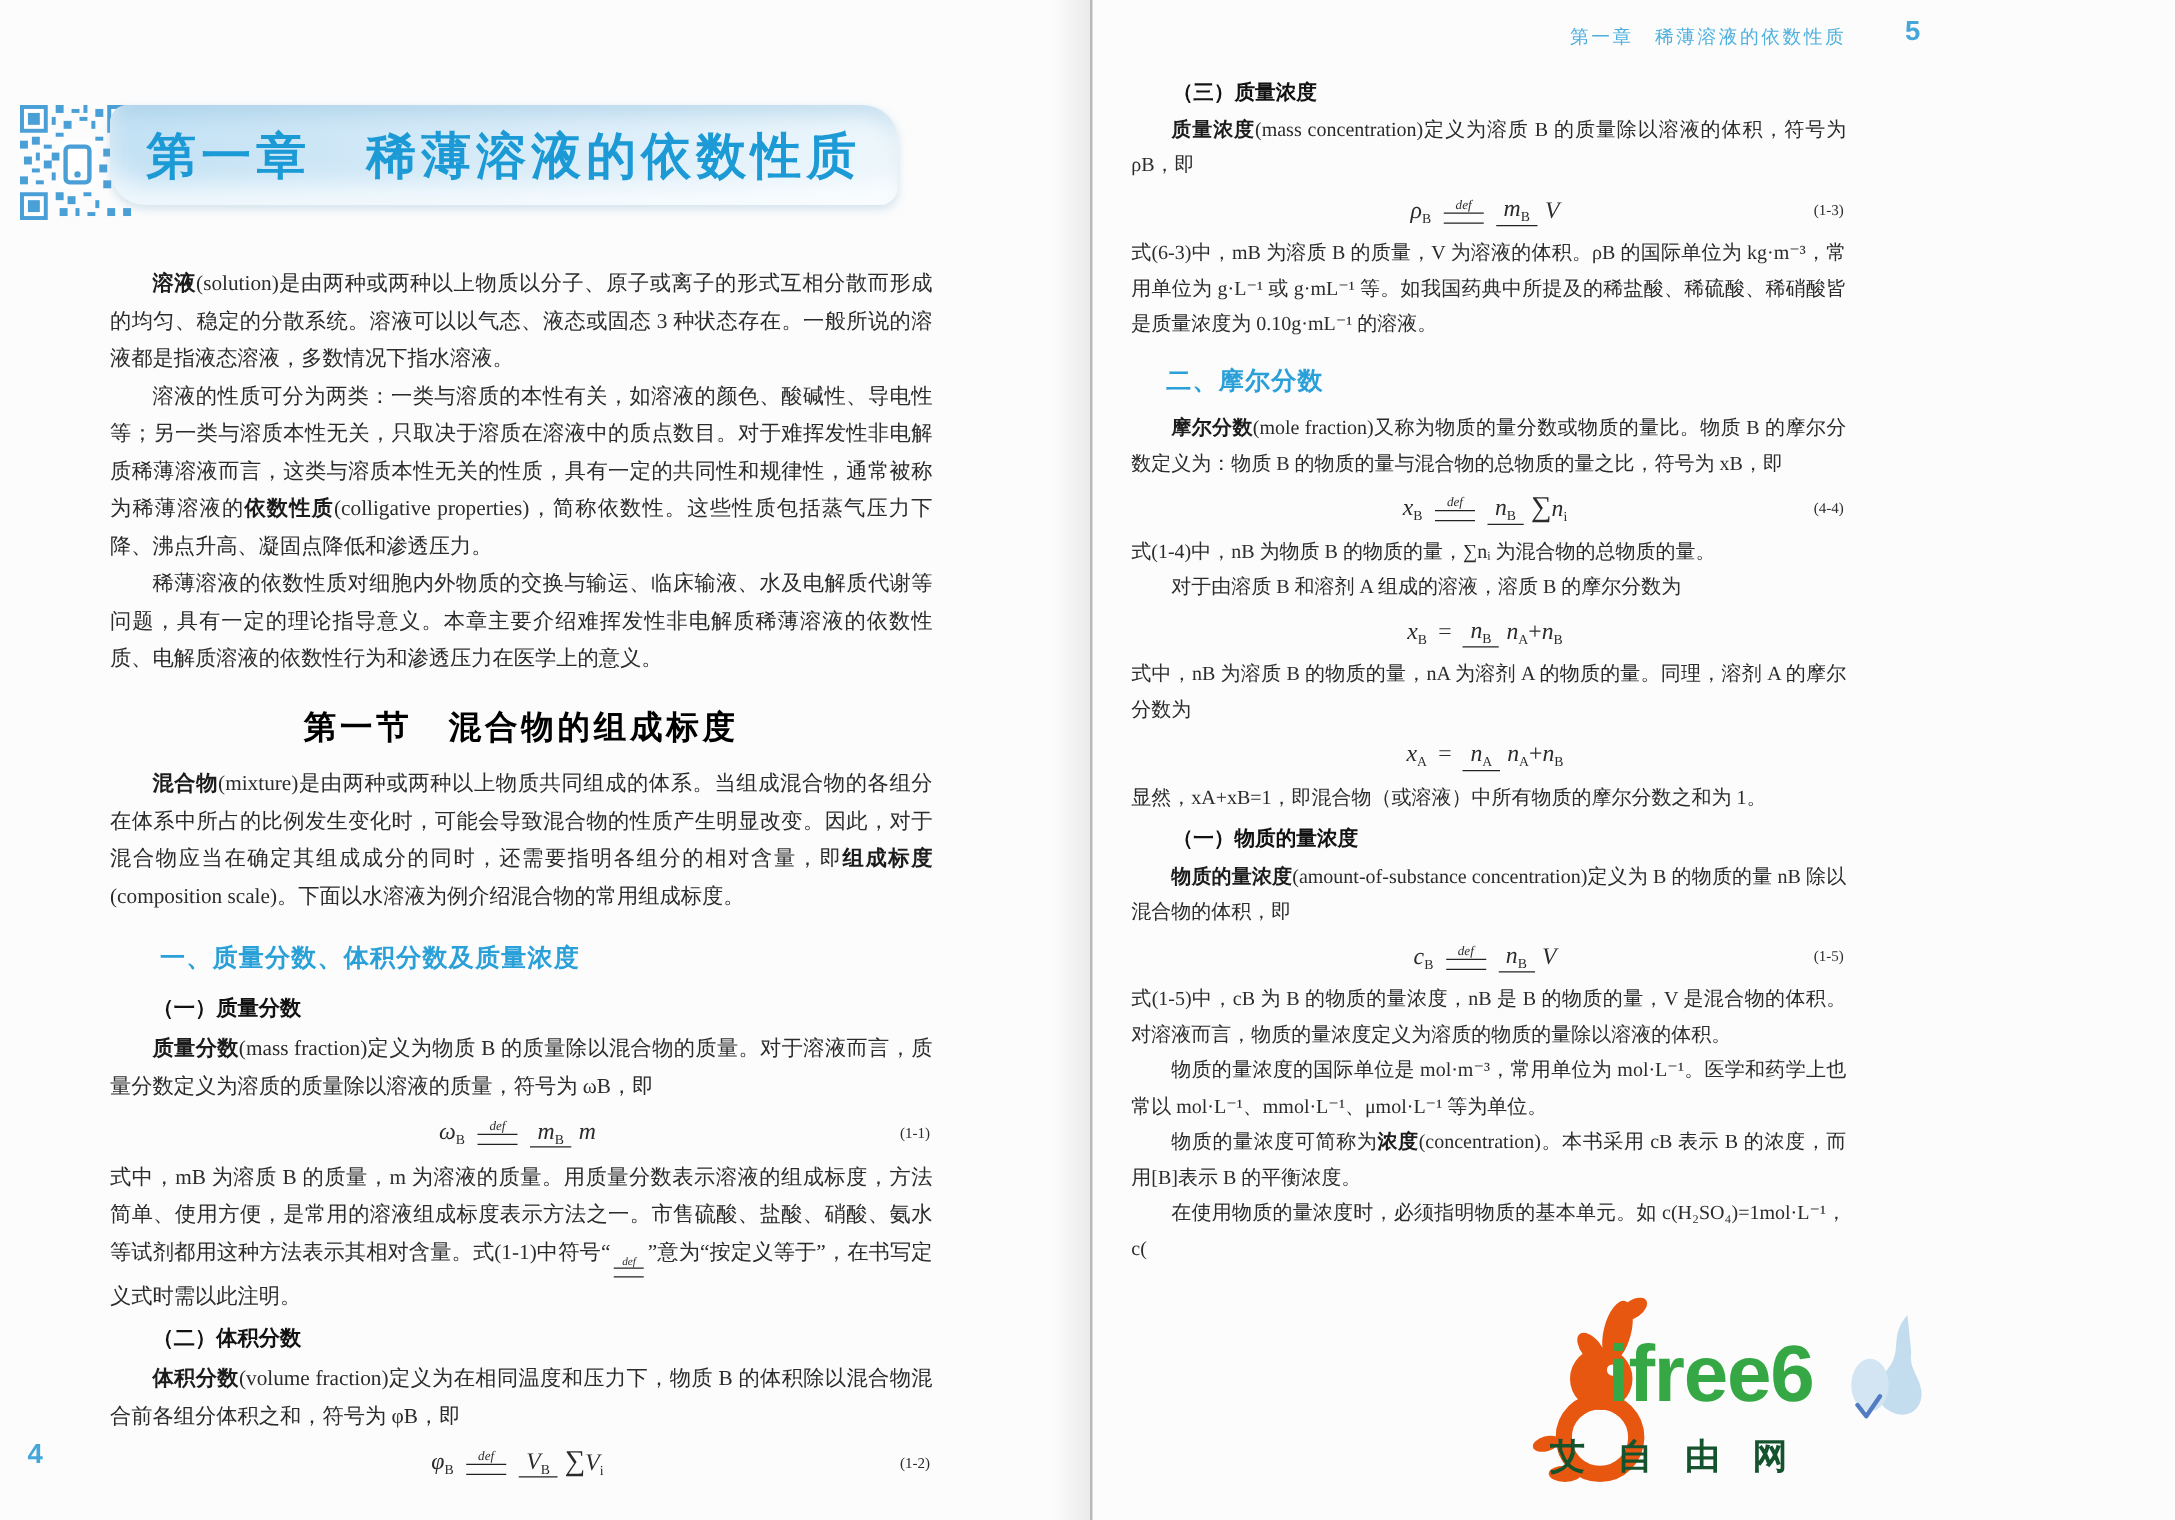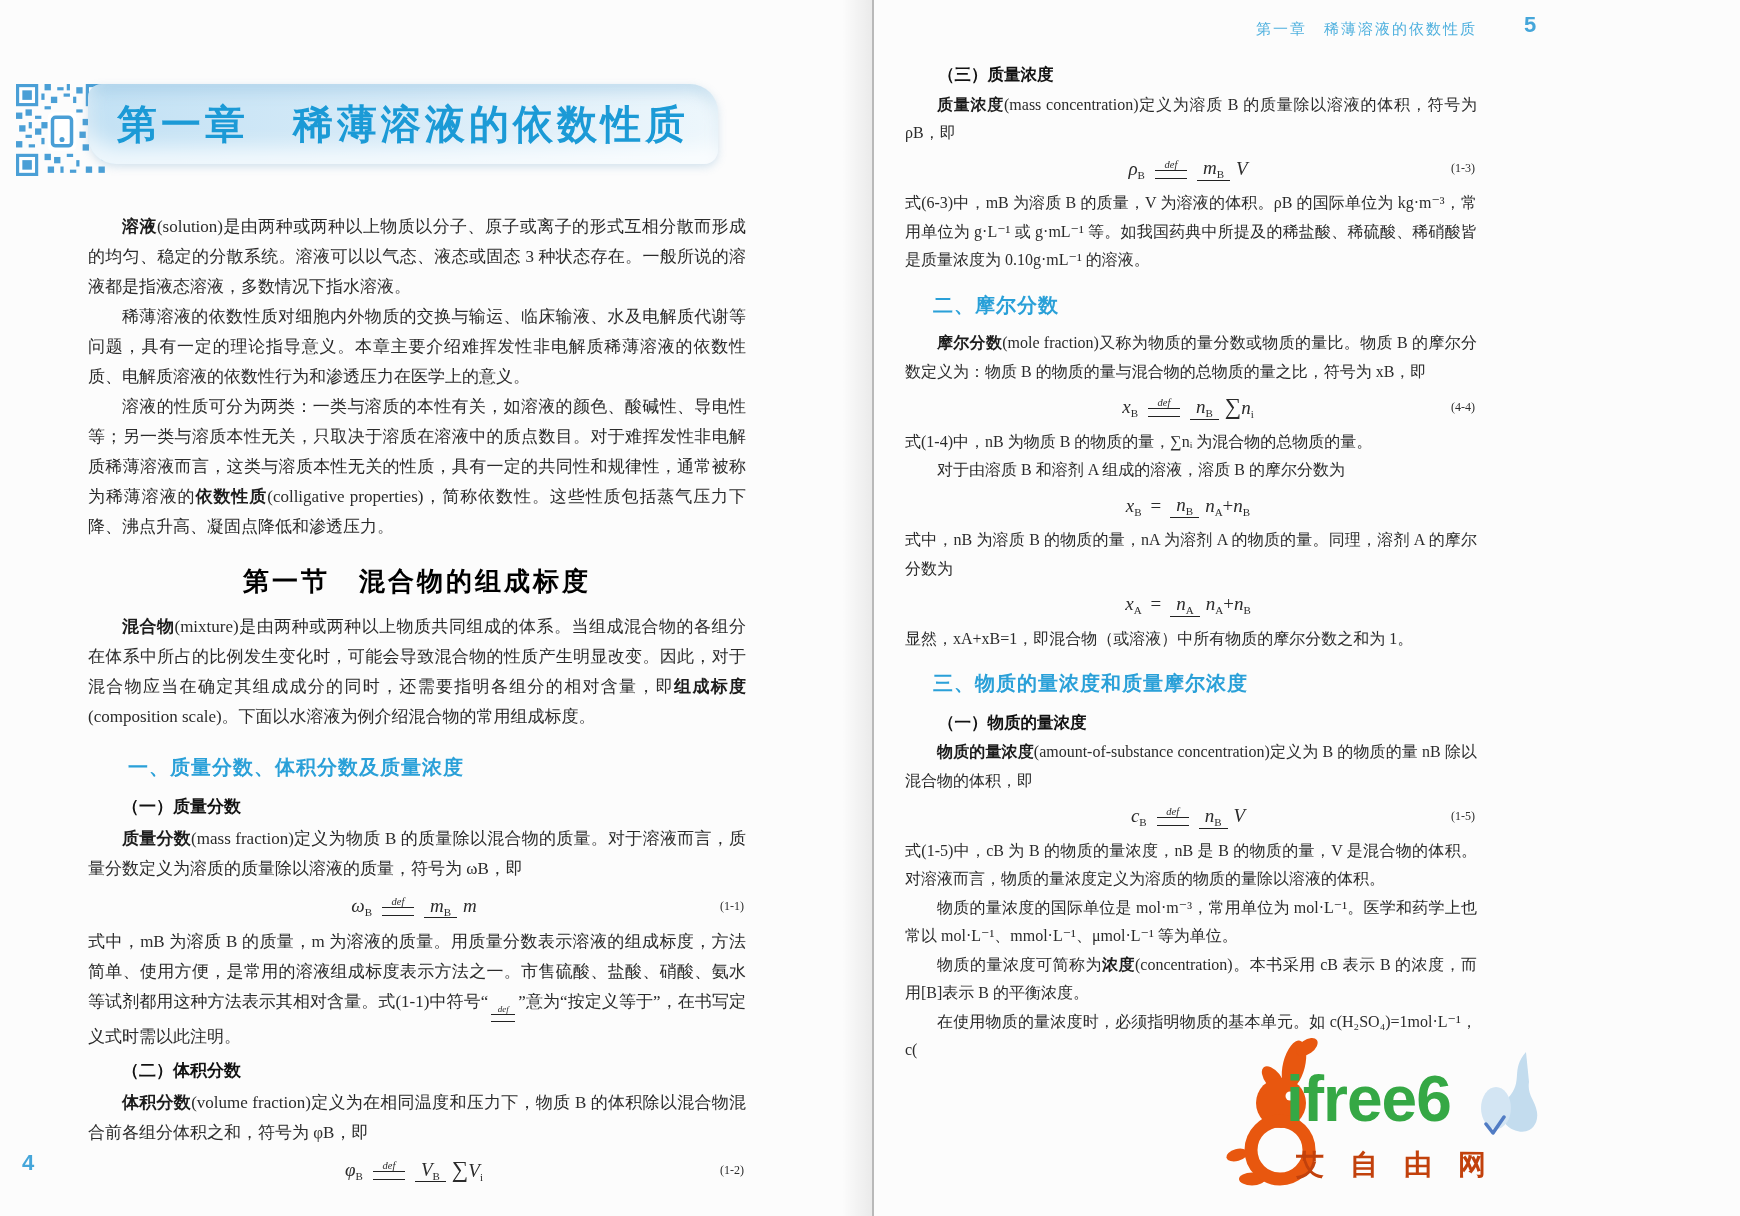--- a/index.html
+++ b/index.html
@@ -64,23 +64,23 @@
   .rp-num{position:absolute;left:1524px;top:12px;font-family:"Liberation Sans","DejaVu Sans",sans-serif;
     color:#45a6da;font-size:22px;font-weight:700;}
   .lp-num{position:absolute;left:22px;top:1150px;font-family:"Liberation Sans","DejaVu Sans",sans-serif;
     color:#45a6da;font-size:22px;font-weight:700;}
 
   
   .wm-rabbit{position:absolute;left:1218px;top:1038px;width:128px;height:152px;z-index:6;}
   .wm-brand{position:absolute;left:1286px;top:1062px;z-index:6;
     font-family:"Liberation Sans","DejaVu Sans",sans-serif;font-size:64px;font-weight:800;
     color:#35a845;letter-spacing:-1px;}
-  .wm-site{position:absolute;left:1296px;top:1146px;z-index:6;
+  .wm-site{position:absolute;left:1240px;top:1146px;z-index:6;
     font-family:"Liberation Sans","DejaVu Sans",sans-serif;font-size:28px;font-weight:700;
-    color:#c2410c;letter-spacing:26px;}
+    color:#14532d;letter-spacing:26px;}
   .wm-glyph{position:absolute;left:1468px;top:1048px;width:78px;height:92px;z-index:5;opacity:.9;}
 </style>
 </head>
 <body>
 
 <div class="spread">
 
   <div class="spine-sh"></div>
   <div class="spine"></div>
 
@@ -146,22 +146,22 @@
       <rect x="11.5" y="10.5" width="6" height="9" rx="1" fill="none" stroke="#4a9fd6" stroke-width="1.1"></rect>
       <circle cx="14.5" cy="17.5" r="0.8" fill="#4a9fd6"></circle>
     </svg>
 
     <header class="banner">
       <h1>第一章　稀薄溶液的依数性质</h1>
     </header>
 
     <div class="col-left">
       <p class="ind"><b class="bt">溶液</b><span>(solution)是由两种或两种以上物质以分子、原子或离子的形式互相分散而形成的均匀、稳定的分散系统。溶液可以以气态、液态或固态 3 种状态存在。一般所说的溶液都是指液态溶液，多数情况下指水溶液。</span></p>
+      <p class="ind"><span>溶液的性质可分为两类：一类与溶质的本性有关，如溶液的颜色、酸碱性、导电性等；另一类与溶质本性无关，只取决于溶质在溶液中的质点数目。对于难挥发性非电解质稀薄溶液而言，这类与溶质本性无关的性质，具有一定的共同性和规律性，通常被称为稀薄溶液的</span><b class="bt">依数性质</b><span>(colligative properties)，简称依数性。这些性质包括蒸气压力下降、沸点升高、凝固点降低和渗透压力。</span></p>
       <p class="ind">稀薄溶液的依数性质对细胞内外物质的交换与输运、临床输液、水及电解质代谢等问题，具有一定的理论指导意义。本章主要介绍难挥发性非电解质稀薄溶液的依数性质、电解质溶液的依数性行为和渗透压力在医学上的意义。</p>
-      <p class="ind"><span>溶液的性质可分为两类：一类与溶质的本性有关，如溶液的颜色、酸碱性、导电性等；另一类与溶质本性无关，只取决于溶质在溶液中的质点数目。对于难挥发性非电解质稀薄溶液而言，这类与溶质本性无关的性质，具有一定的共同性和规律性，通常被称为稀薄溶液的</span><b class="bt">依数性质</b><span>(colligative properties)，简称依数性。这些性质包括蒸气压力下降、沸点升高、凝固点降低和渗透压力。</span></p>
 
       <h2 class="section-title">第一节　混合物的组成标度</h2>
 
       <p class="ind"><b class="bt">混合物</b><span>(mixture)是由两种或两种以上物质共同组成的体系。当组成混合物的各组分在体系中所占的比例发生变化时，可能会导致混合物的性质产生明显改变。因此，对于混合物应当在确定其组成成分的同时，还需要指明各组分的相对含量，即</span><b class="bt">组成标度</b><span>(composition scale)。下面以水溶液为例介绍混合物的常用组成标度。</span></p>
 
       <h3 class="h-blue">一、质量分数、体积分数及质量浓度</h3>
       <h4 class="h-sub">（一）质量分数</h4>
       <p class="ind"><b class="bt">质量分数</b><span>(mass fraction)定义为物质 B 的质量除以混合物的质量。对于溶液而言，质量分数定义为溶质的质量除以溶液的质量，符号为 ωB，即</span></p>
 
       <div class="frow">
@@ -273,21 +273,20 @@
           <span class="eqs">=</span>
           <span class="frac">
               <span class="num"><i>n</i><sub>A</sub></span>
               <span class="den"><i>n</i><sub>A</sub><span>+</span><i>n</i><sub>B</sub></span>
             </span>
         </span>
       </div>
 
       <p>显然，xA+xB=1，即混合物（或溶液）中所有物质的摩尔分数之和为 1。</p>
 
-      <h3 class="h-blue">三、物质的量浓度和质量摩尔浓度</h3>
       <h4 class="h-sub">（一）物质的量浓度</h4>
       <p class="ind"><b class="bt">物质的量浓度</b><span>(amount-of-substance concentration)定义为 B 的物质的量 nB 除以混合物的体积，即</span></p>
 
       <div class="frow">
         <span class="fx">
           <span><i>c</i><sub>B</sub></span>
           <span class="defeq">
               <span class="d">def</span>
               <span class="l"></span>
             </span>

